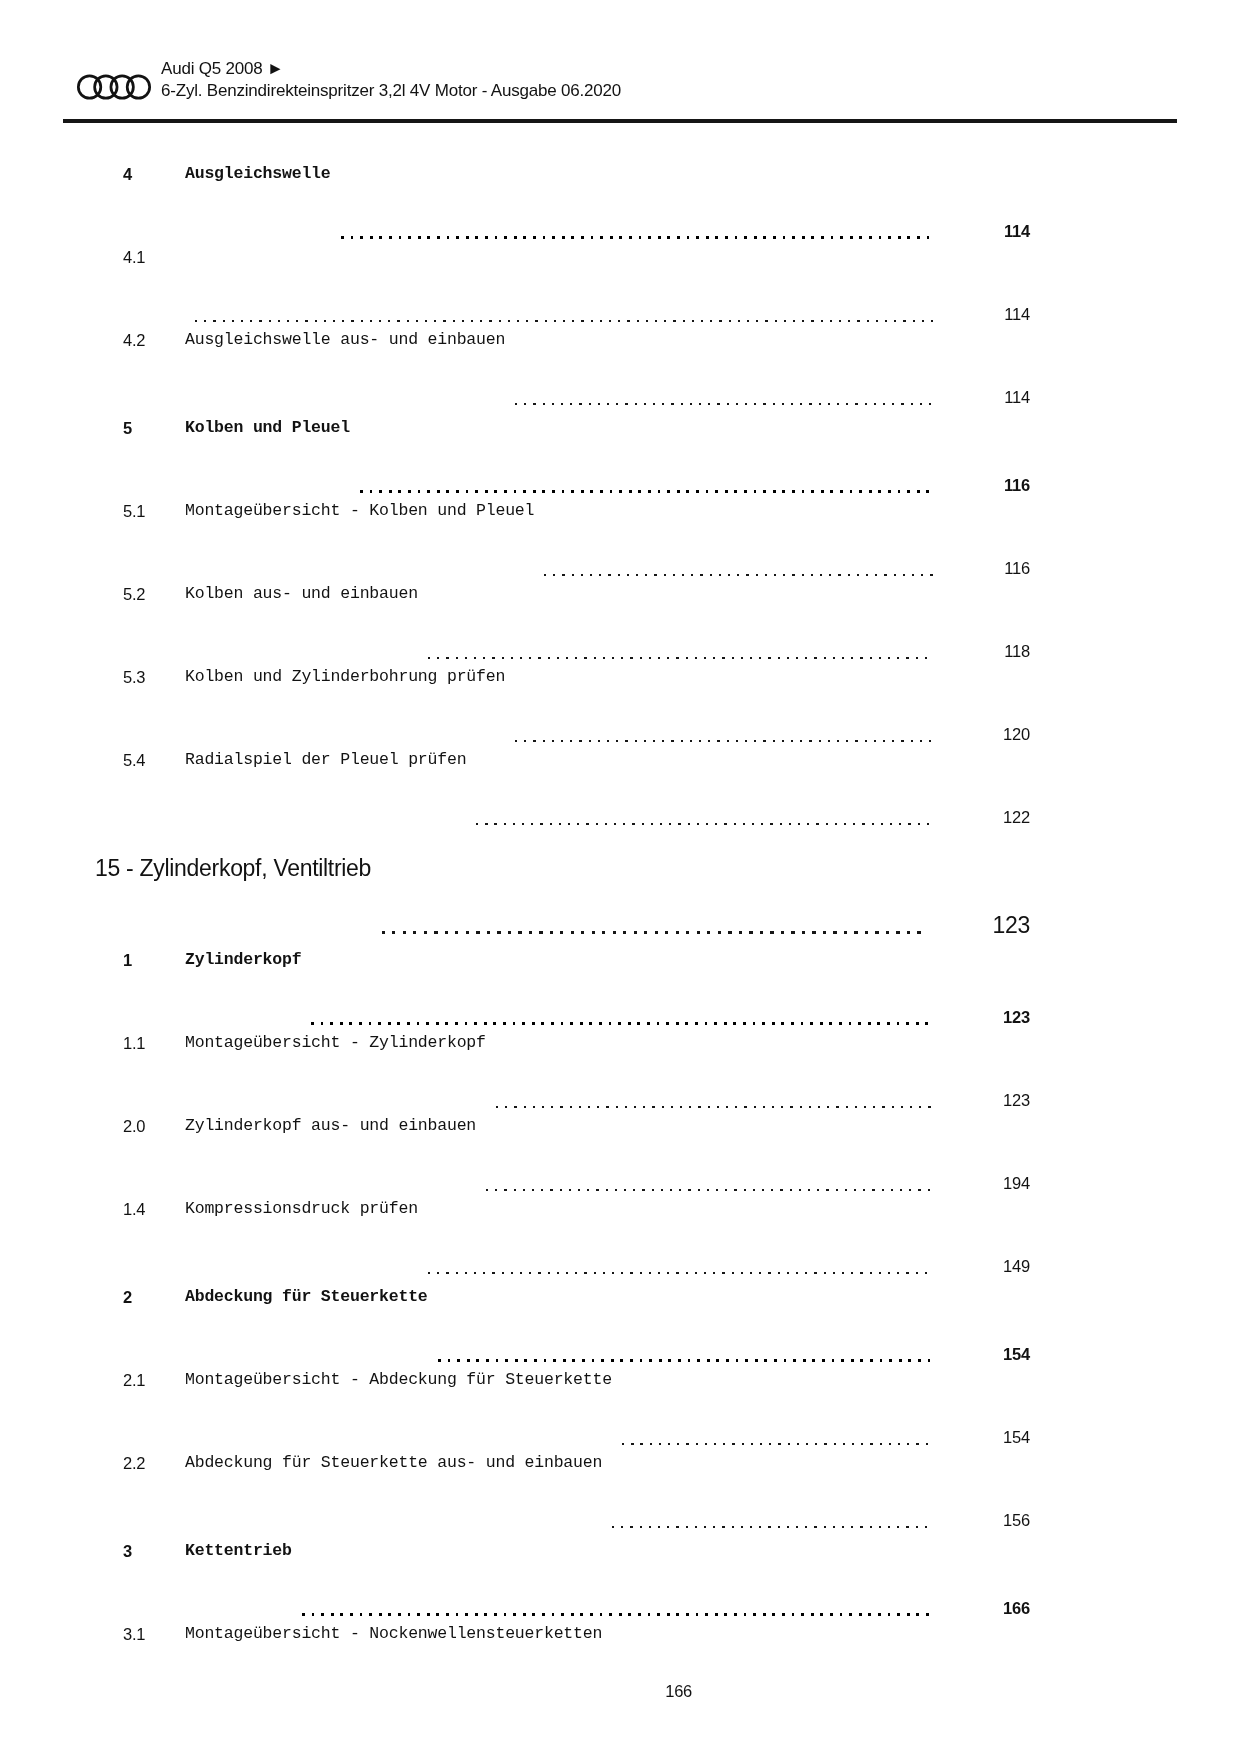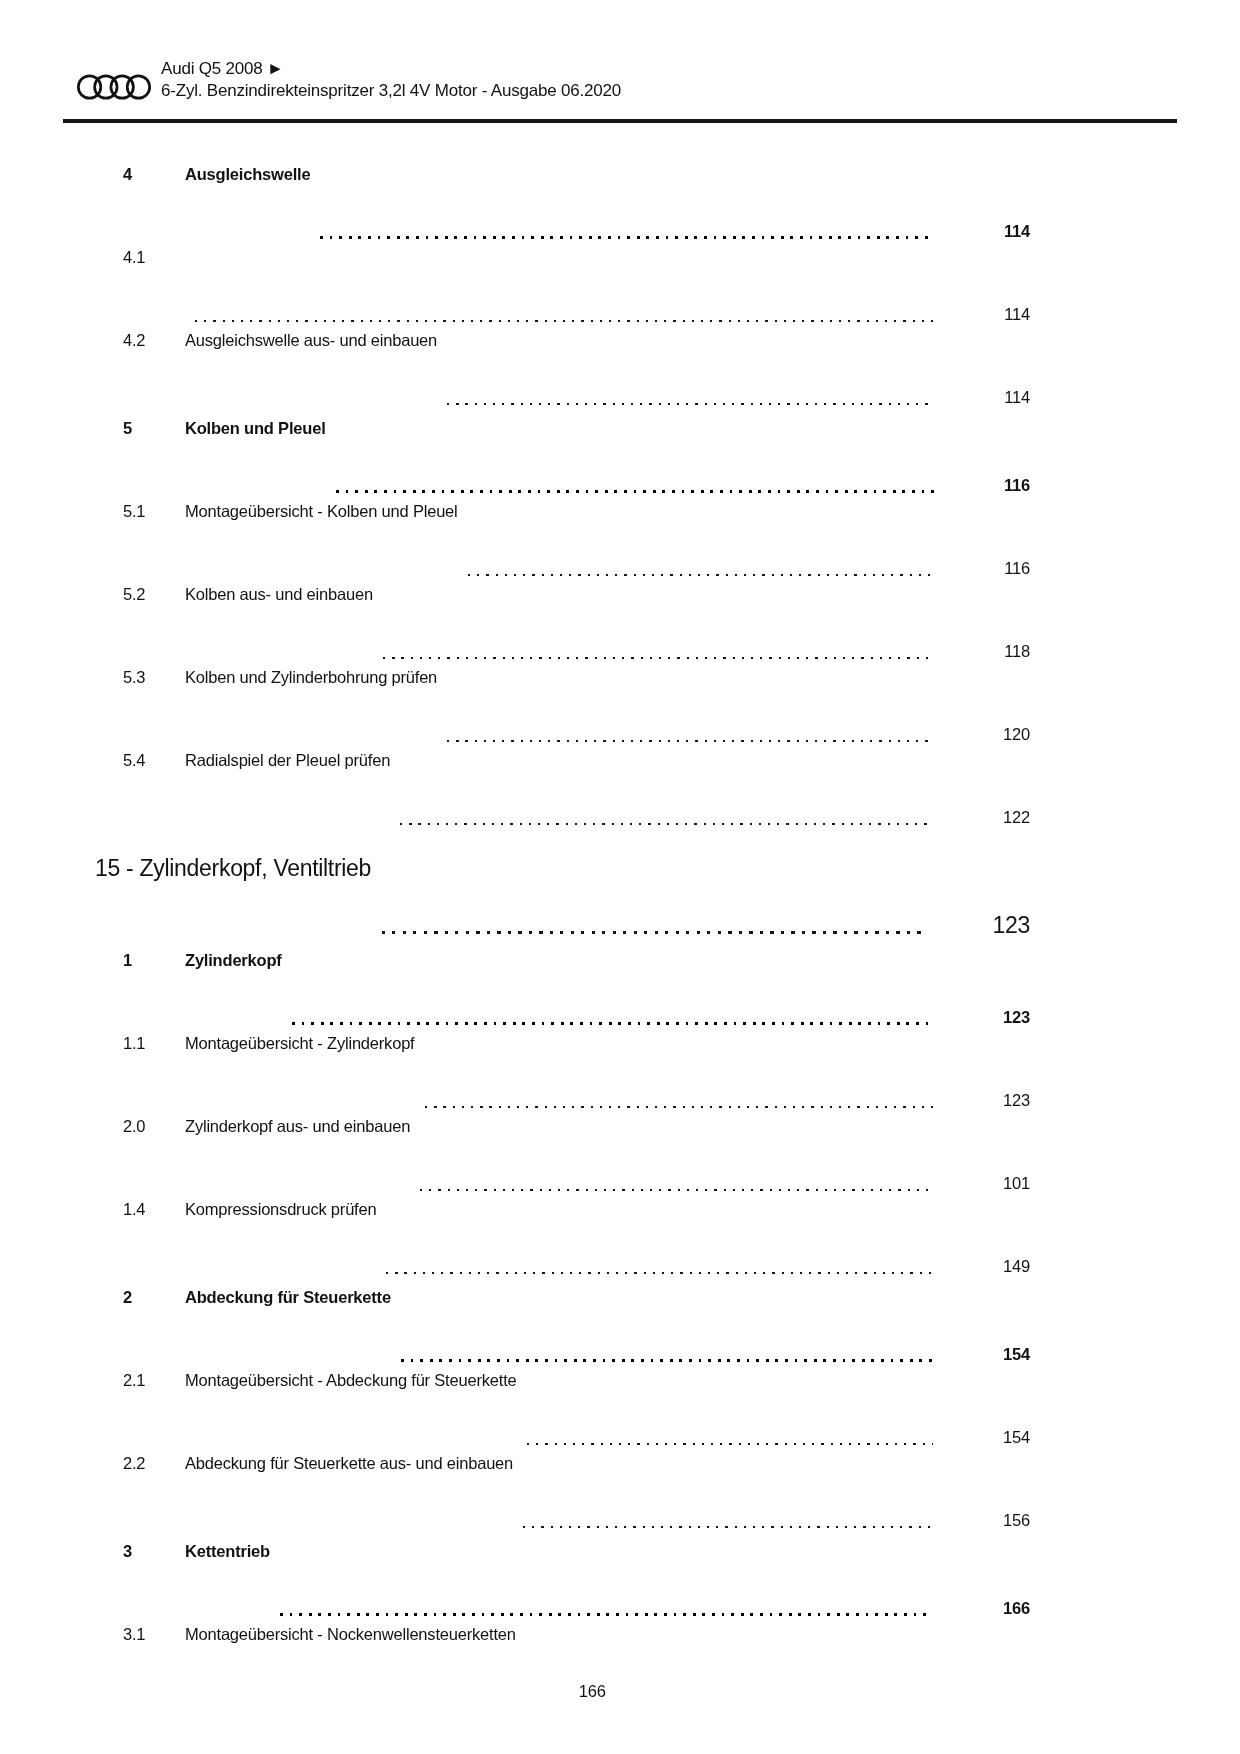--- a/index.html
+++ b/index.html
@@ -24,21 +24,21 @@
   .toc { margin-top: 38px; }
   .toc-row {
     display: flex;
     font-size: 16.5px;
     line-height: 26px;
     letter-spacing: -0.2px;
     padding-left: 60px;
     margin-right: 84px;
   }
   .toc-row .num { flex: 0 0 62px; }
-  .toc-row .title { flex: 0 1 auto; white-space: nowrap; }
+  .toc-row .title { flex: 0 1 auto; white-space: nowrap; font-family: Liberation Mono, monospace; }
   .toc-row .page { flex: 0 0 auto; min-width: 42px; text-align: center; }
   .toc-row.bold { font-weight: bold; margin-top: 5px; }
 
   .leader {
     flex: 1 0 18px;
     align-self: flex-end;
     height: 2.4px;
     margin: 0 7px 5px 10px;
     background-image: repeating-linear-gradient(to right, #161616 0 2.3px, transparent 2.3px 9.2px);
   }
@@ -156,21 +156,21 @@
     <span class="num">1.1</span>
     <span class="title">Montageübersicht - Zylinderkopf</span>
     <span class="leader"></span>
     <span class="page">123</span>
   </div>
 
   <div class="toc-row">
     <span class="num">2.0</span>
     <span class="title">Zylinderkopf aus- und einbauen</span>
     <span class="leader"></span>
-    <span class="page">101</span>
+    <span class="page">194</span>
   </div>
 
 
   <div class="toc-row">
     <span class="num">1.4</span>
     <span class="title">Kompressionsdruck prüfen</span>
     <span class="leader"></span>
     <span class="page">149</span>
   </div>
 

